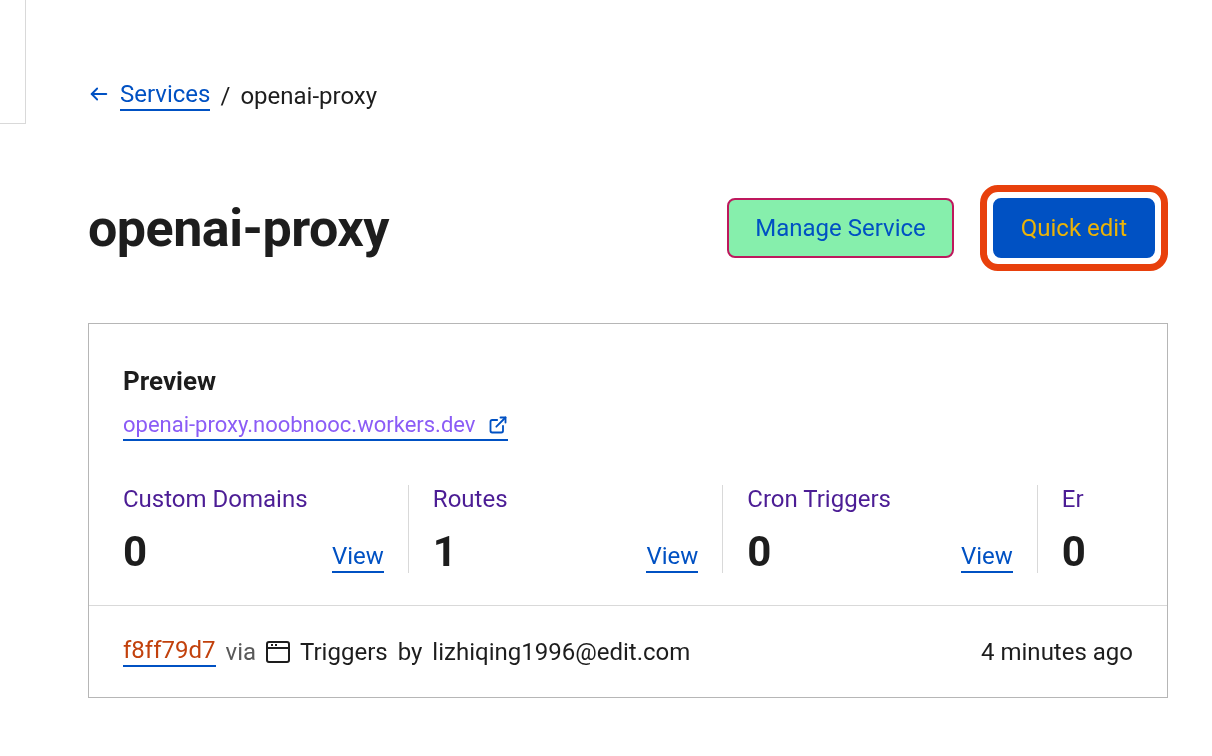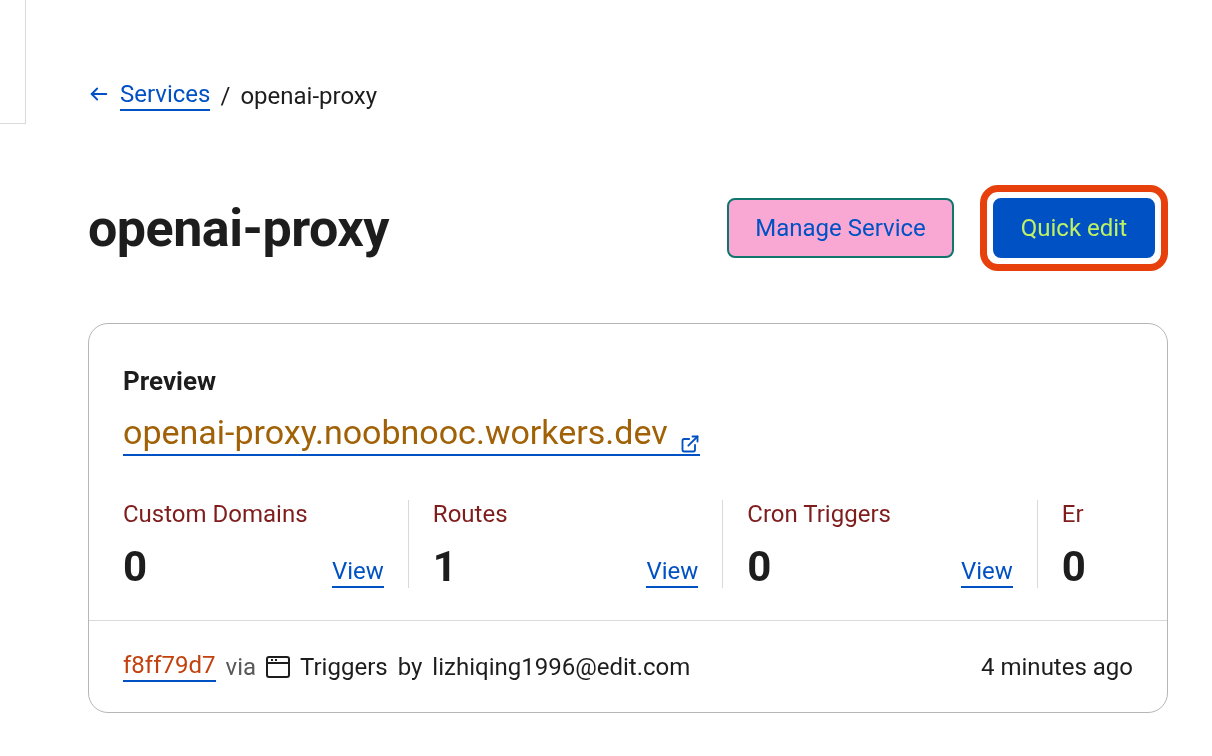--- a/index.html
+++ b/index.html
@@ -73,55 +73,55 @@
       gap: 26px;
     }
     .btn {
       font-size: 24px;
       padding: 14px 26px;
       border-radius: 8px;
       cursor: pointer;
       font-family: inherit;
     }
     .btn-outline {
-      background: #f9a8d4;
+      background: #86efac;
       color: #0051c3;
-      border: 2px solid #0f766e;
+      border: 2px solid #be185d;
     }
     .btn-primary {
       background: #0051c3;
-      color: #bef264;
+      color: #eab308;
       border: 2px solid #0051c3;
     }
     .highlight-ring {
       border: 7px solid #e8400c;
       border-radius: 18px;
       padding: 6px;
     }
     .card {
       margin-top: 52px;
       margin-right: 44px;
       border: 1px solid #b6b6b6;
-      border-radius: 20px;
+      border-radius: 0;
       overflow: hidden;
     }
     .card-inner {
       padding: 42px 34px 32px 34px;
     }
     .preview-label {
       font-size: 26px;
       font-weight: 700;
       margin-bottom: 16px;
     }
     .preview-link {
       display: inline-flex;
       align-items: center;
       gap: 12px;
-      font-size: 34px;
-      color: #a16207;
+      font-size: 22px;
+      color: #8b5cf6;
       border-bottom: 2px solid #0051c3;
       cursor: pointer;
       padding-bottom: 2px;
     }
     .external-icon {
       width: 20px;
       height: 20px;
     }
     .stats-row {
       display: flex;
@@ -138,21 +138,21 @@
     .stat:not(:first-child) {
       border-left: 1px solid #d9d9d9;
       padding-left: 24px;
     }
     .stat-0 { width: 306px; }
     .stat-1 { width: 336px; }
     .stat-2 { width: 336px; }
     .stat-3 { width: 100px; }
     .stat-label {
       font-size: 24px;
-      color: #7f1d1d;
+      color: #4c1d95;
       margin-bottom: 18px;
       white-space: nowrap;
       overflow: hidden;
     }
     .stat-bottom {
       display: flex;
       align-items: flex-end;
       justify-content: space-between;
     }
     .stat-value {

